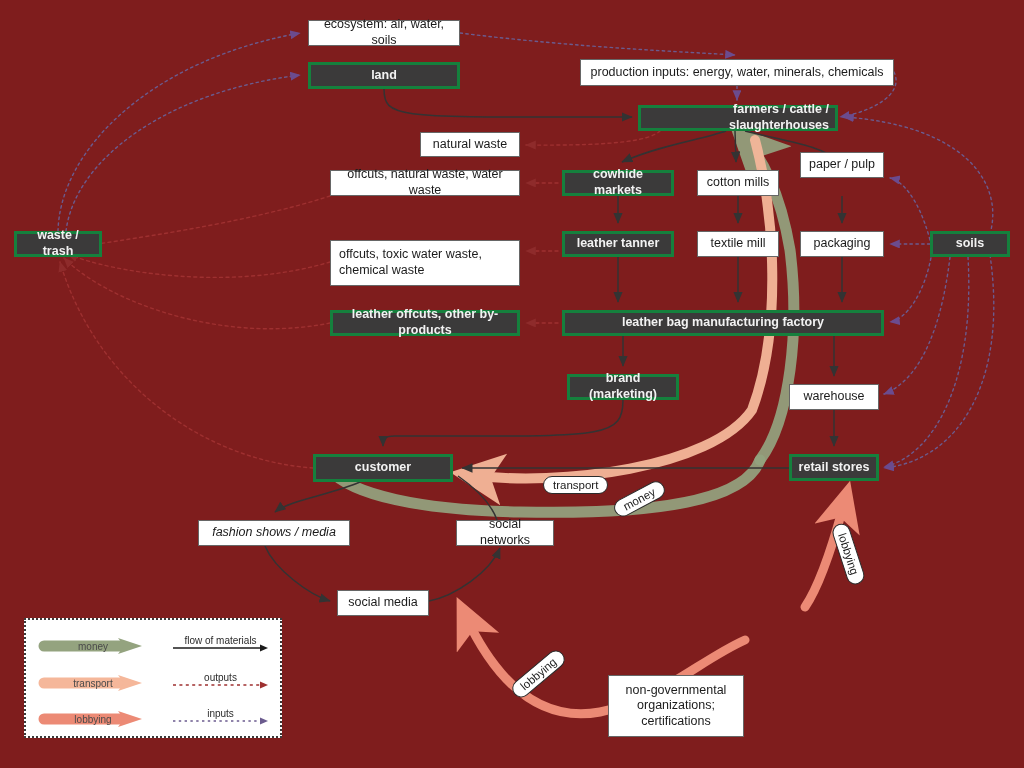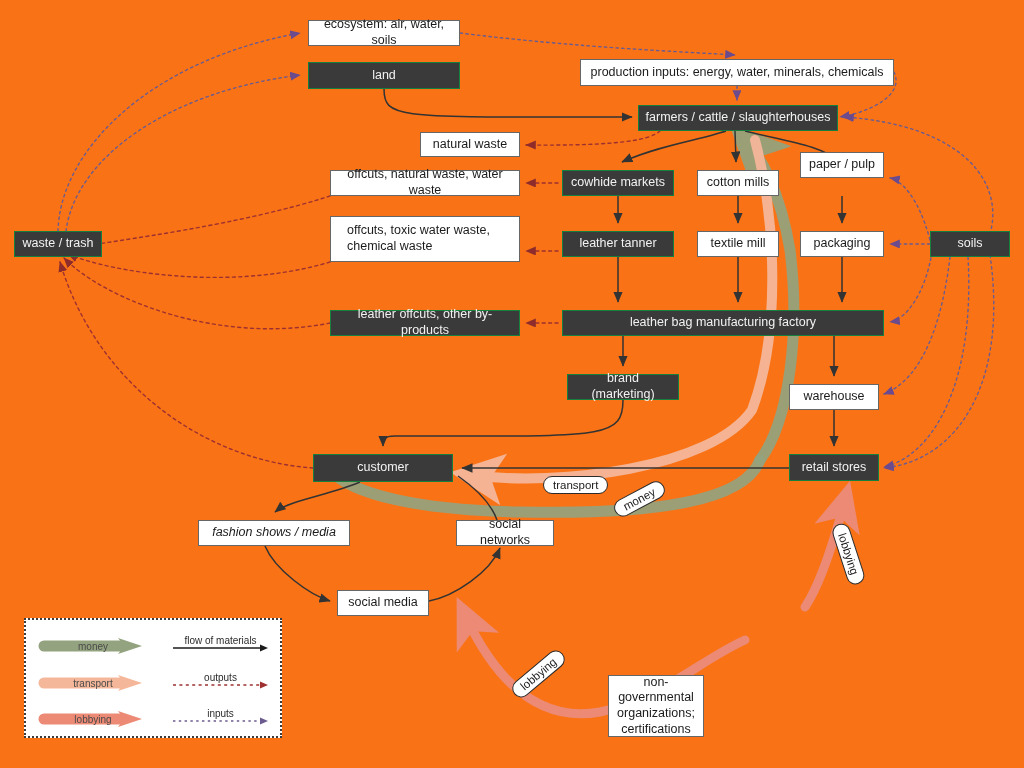--- a/index.html
+++ b/index.html
@@ -6,42 +6,43 @@
   html, body {
     margin: 0; padding: 0;
     width: 1024px; height: 768px;
     background: #ffffff;
     font-family: "Liberation Sans", sans-serif;
   }
   #stage {
     position: relative;
     width: 1024px; height: 768px;
     overflow: hidden;
-    background: #f97316;
+    background: #7f1d1d;
   }
   #edges {
     position: absolute; left: 0; top: 0;
     width: 1024px; height: 768px;
     pointer-events: none;
   }
   .node {
     position: absolute;
     display: flex;
     align-items: center;
     justify-content: center;
     text-align: center;
     font-size: 12.5px;
     line-height: 1.25;
     padding: 3px 6px;
     z-index: 5;
   }
   .node.dark {
     background: #3b3a3a;
-    border: 1px solid #15803d;
+    border: 3px solid #15803d;
     color: #f2f2f2;
+    font-weight: bold;
   }
   .node.light {
     background: #ffffff;
     border: 1px solid #666666;
     color: #1b1b1b;
   }
   .flow-label {
     position: absolute;
     background: #ffffff;
     border: 1px solid #2b2b2b;
@@ -188,21 +189,21 @@
   <div class="node dark" style="left:14px;top:231px;width:88px;height:26px;">waste / trash</div>
 
   <div class="node light" style="left:330px;top:170px;width:190px;height:26px;">offcuts, natural waste, water waste</div>
 
   <div class="node dark" style="left:562px;top:170px;width:112px;height:26px;">cowhide markets</div>
 
   <div class="node light" style="left:697px;top:170px;width:82px;height:26px;">cotton mills</div>
 
   <div class="node light" style="left:800px;top:152px;width:84px;height:26px;">paper / pulp</div>
 
-  <div class="node light" style="left:330px;top:216px;width:190px;height:46px;justify-content:flex-start;padding-left:16px;text-align:left;">offcuts, toxic water waste, chemical waste</div>
+  <div class="node light" style="left:330px;top:240px;width:190px;height:46px;justify-content:flex-start;padding-left:8px;text-align:left;">offcuts, toxic water waste, chemical waste</div>
 
   <div class="node dark" style="left:562px;top:231px;width:112px;height:26px;">leather tanner</div>
 
   <div class="node light" style="left:697px;top:231px;width:82px;height:26px;">textile mill</div>
 
   <div class="node light" style="left:800px;top:231px;width:84px;height:26px;">packaging</div>
 
   <div class="node dark" style="left:930px;top:231px;width:80px;height:26px;">soils</div>
 
   <div class="node dark" style="left:330px;top:310px;width:190px;height:26px;">leather offcuts, other by-products</div>
@@ -217,21 +218,21 @@
 
   <div class="node dark" style="left:789px;top:454px;width:90px;height:27px;">retail stores</div>
 
   <div class="node light" style="left:198px;top:520px;width:152px;height:26px;font-style:italic;">fashion shows / media</div>
 
   <div class="node light" style="left:456px;top:520px;width:98px;height:26px;">social networks</div>
 
   <div class="node light" style="left:337px;top:590px;width:92px;height:26px;">social media</div>
 
 
-  <div class="node light" style="left:608px;top:675px;width:96px;height:62px;">non-governmental organizations; certifications</div>
+  <div class="node light" style="left:608px;top:675px;width:136px;height:62px;">non-governmental organizations; certifications</div>
 
   <div class="flow-label" style="left:543px;top:476px;">transport</div>
 
   <div class="flow-label" style="left:612px;top:490px;transform:rotate(-28deg);">money</div>
 
   <div class="flow-label" style="left:817px;top:545px;transform:rotate(72deg);">lobbying</div>
 
   <div class="flow-label" style="left:507px;top:665px;transform:rotate(-40deg);">lobbying</div>
 
   <div id="legend">

